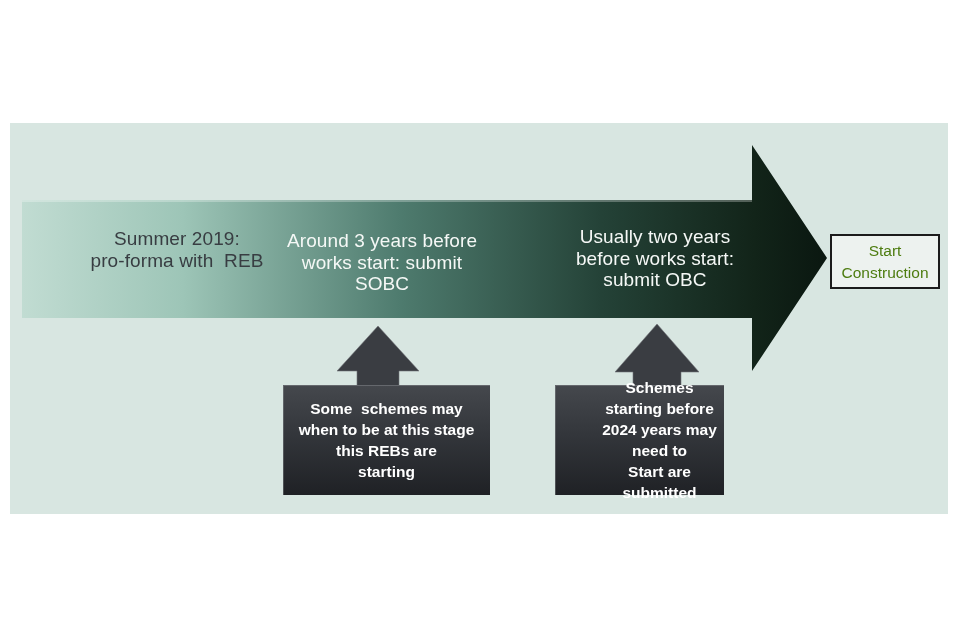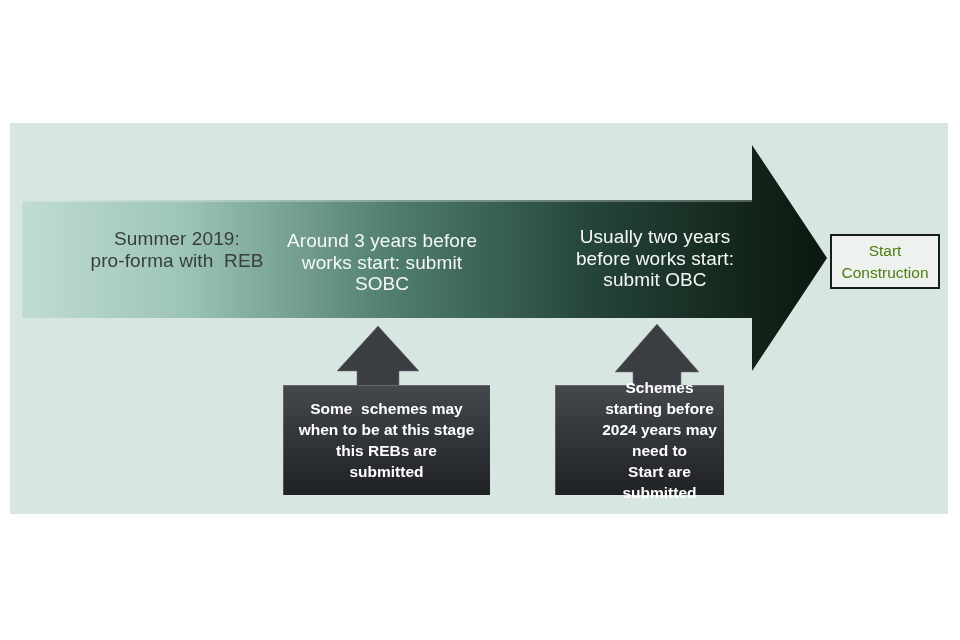--- a/index.html
+++ b/index.html
@@ -136,21 +136,21 @@
   </svg>
 
   <svg class="up-arrow-svg up-arrow-2" viewBox="0 0 84 62" preserveAspectRatio="none">
     <polygon points="42,0 84,48 66,48 66,62 18,62 18,48 0,48" stroke="#73767b" stroke-width="0.6" fill="#3a3d42"></polygon>
   </svg>
 
   <div class="callout callout-1">
     <span>Some  schemes may</span>
     <span>when to be at this stage</span>
     <span>this REBs are</span>
-    <span>submitted</span>
+    <span>starting</span>
   </div>
 
   <div class="callout callout-2">
     <span>Schemes starting before</span>
     <span>2024 years may  need to</span>
     <span>Start are submitted</span>
   </div>
 
 </div>
 

